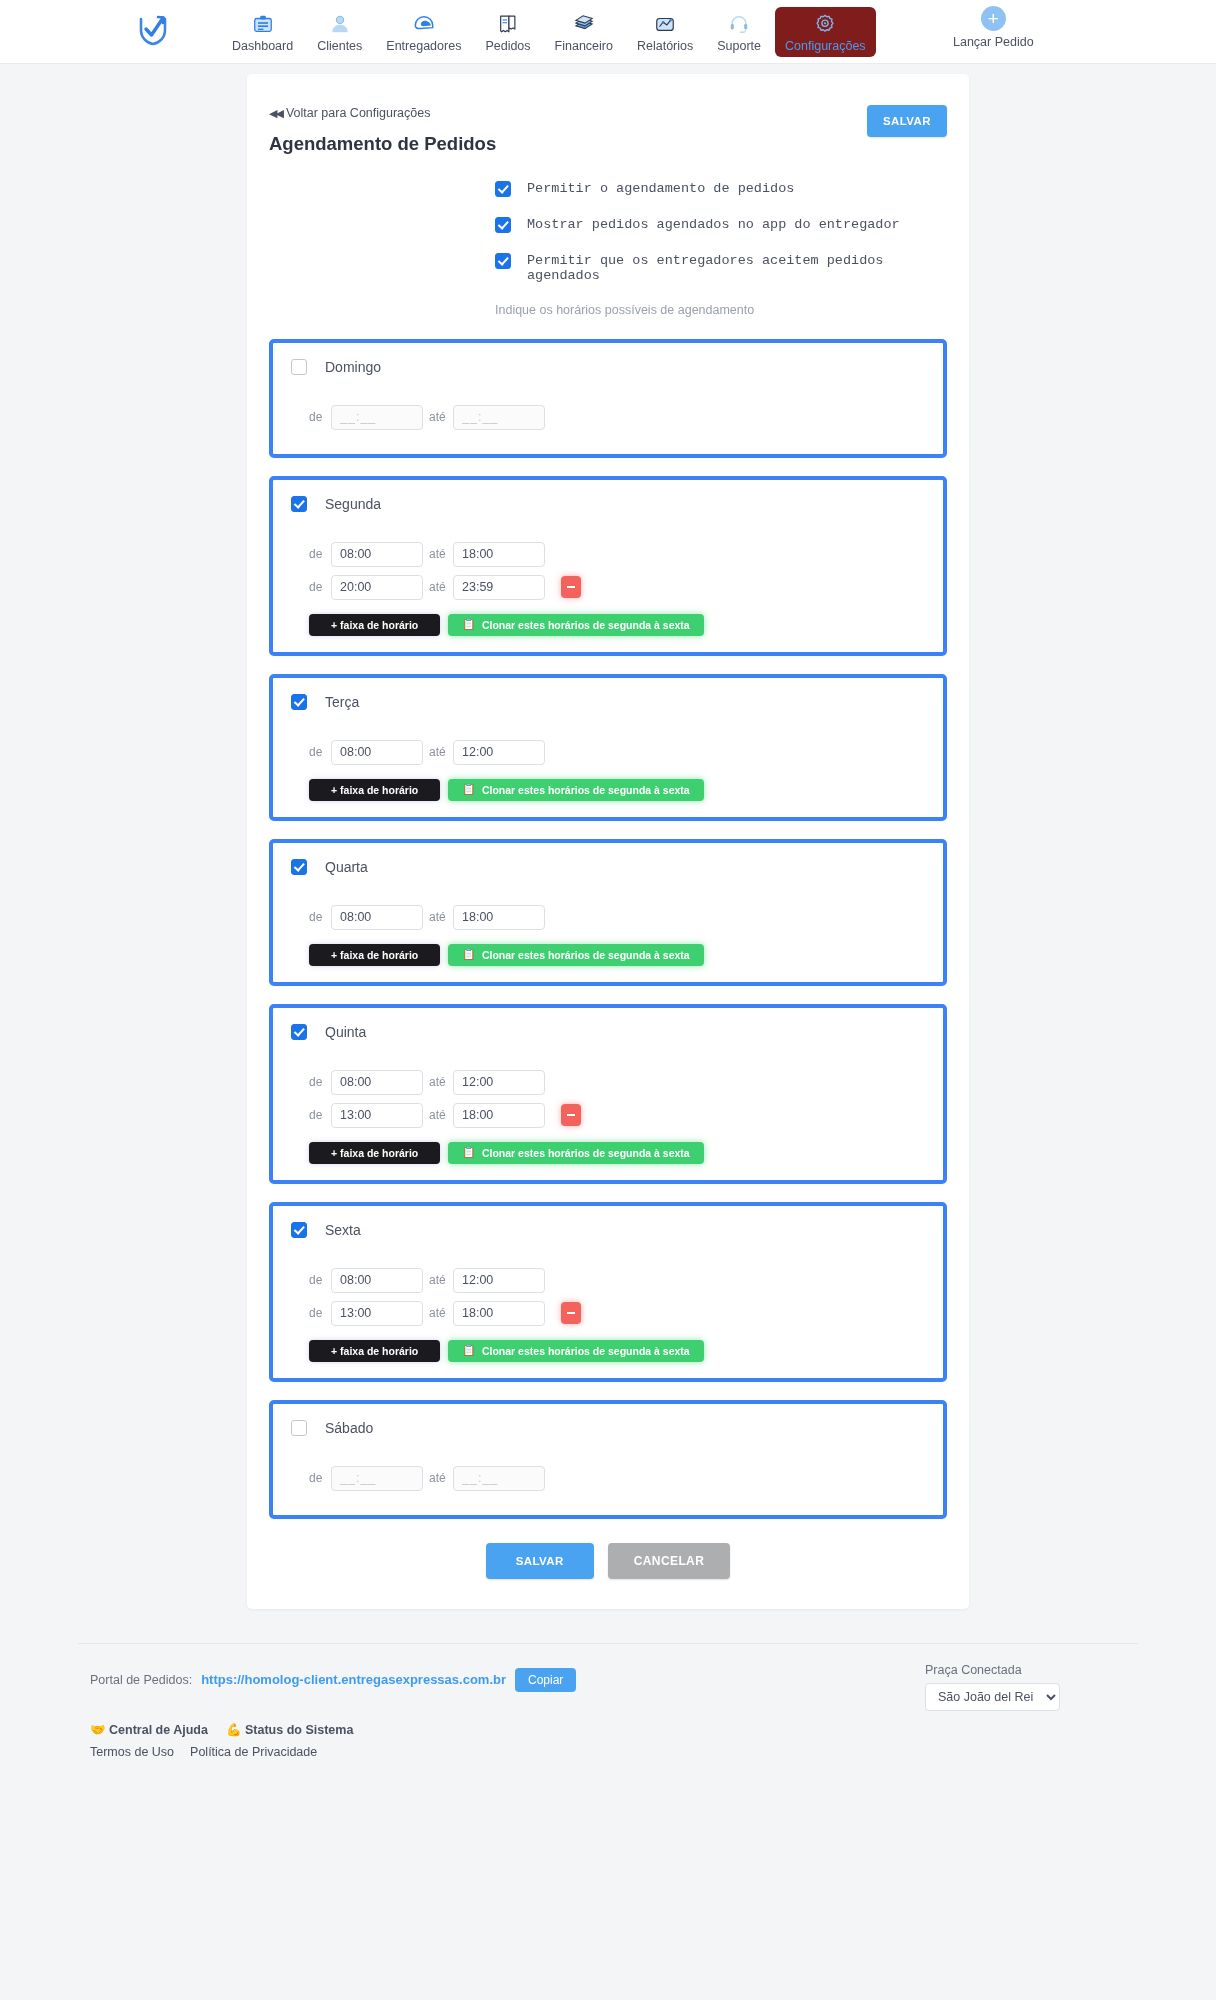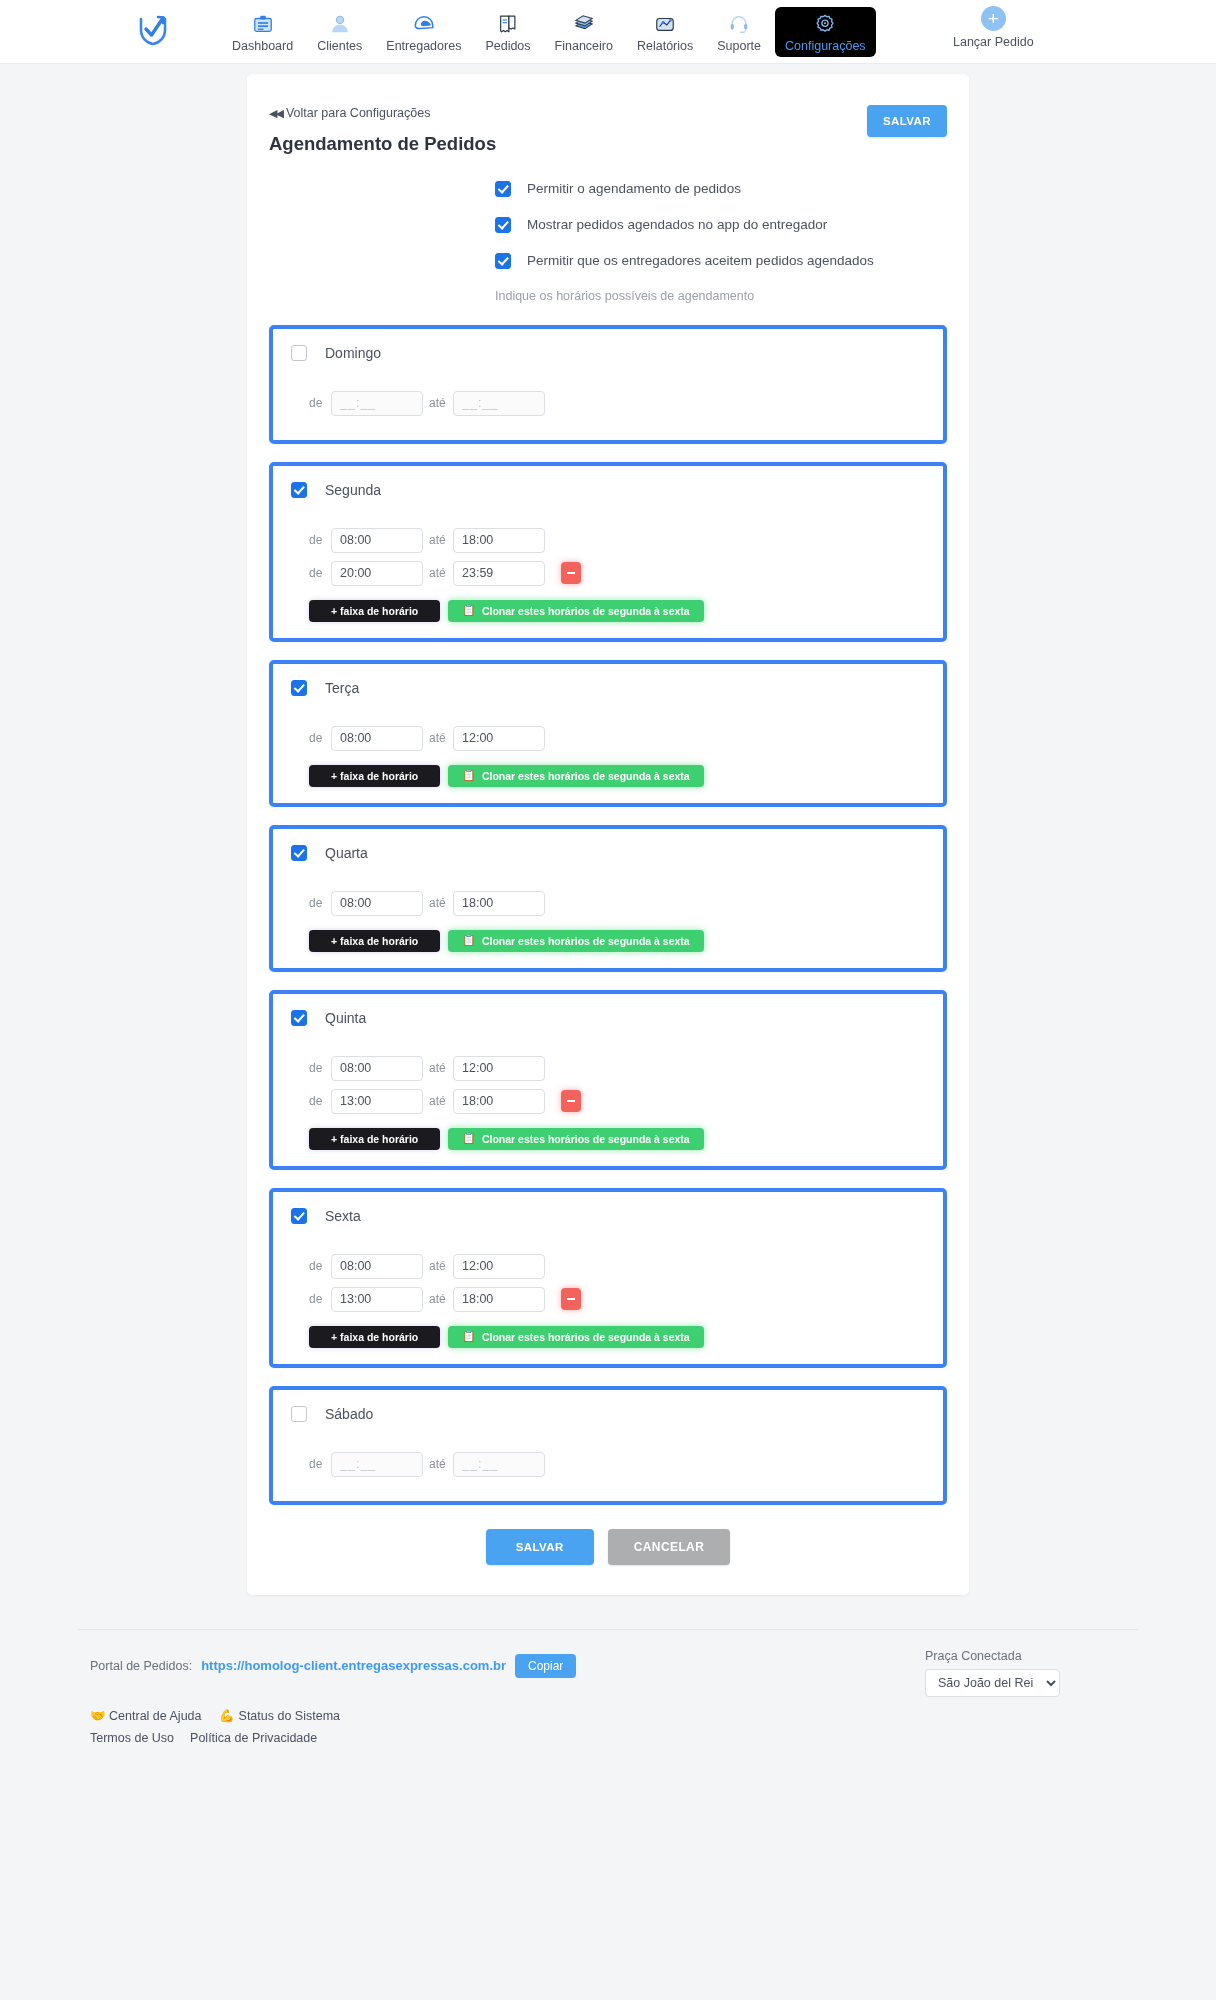--- a/index.html
+++ b/index.html
@@ -22,21 +22,21 @@
     position:relative;
   }
   .brand { margin-left:138px; display:flex; align-items:center; }
   .navitems { display:flex; align-items:flex-end; margin-left:52px; }
   .navitem {
     display:flex; flex-direction:column; align-items:center;
     padding:5px 10px 4px 10px; margin:0 2px; border-radius:6px;
     cursor:pointer; min-width:56px;
   }
   .navitem .lbl { font-size:12.5px; color:#4a5160; margin-top:3px; white-space:nowrap; }
-  .navitem.active { background:#000000; }
+  .navitem.active { background:#7f1d1d; }
   .navitem.active .lbl { color:#4a9bf0; }
   .navicon { height:24px; display:flex; align-items:center; justify-content:center; }
   .launch {
     position:absolute; left:953px; top:6px;
     display:flex; flex-direction:column; align-items:center; cursor:pointer;
   }
   .launch .lbl { font-size:12.5px; color:#4a5160; margin-top:4px; }
   .plus-circle {
     width:25px; height:25px; border-radius:50%; background:#8dc2f3;
     display:flex; align-items:center; justify-content:center;
@@ -59,21 +59,21 @@
   .page-title { font-size:18.5px; font-weight:bold; color:#2e3440; margin:12px 0 0 0; }
   .save-top {
     position:absolute; right:0; top:9px;
     background:#4aa3f0; color:#fff; border:none; border-radius:4px;
     padding:10px 16px; font-size:11.5px; font-weight:bold; letter-spacing:.4px;
     cursor:pointer; box-shadow:0 1px 2px rgba(0,0,0,.12);
   }
 
   
   .opts { margin:26px 0 0 226px; }
-  .opt { display:flex; align-items:center; margin-bottom:20px; }
+  .opt { display:flex; align-items:flex-start; margin-bottom:20px;font-family:Liberation Mono, monospace; }
   .opt .txt { font-size:13.5px; color:#4a5160; margin-left:16px; }
   .hint { font-size:12.5px; color:#9aa1ad; margin:20px 0 0 226px; }
 
   
   .cb {
     width:16px; height:16px; border-radius:3px; flex:0 0 16px;
     border:1.6px solid #c3c8d0; background:#fff; cursor:pointer;
     display:flex; align-items:center; justify-content:center;
   }
   .cb.on { background:#1a73e8; border-color:#1a73e8; }
@@ -141,21 +141,21 @@
   .footer { width:1060px; margin:34px auto 0 auto; padding-bottom:30px; position:relative; }
   .foot-div { border-top:1px solid #e4e6ea; }
   .portal { display:flex; align-items:center; gap:9px; margin-top:24px; padding-left:12px; }
   .portal-label { font-size:12.5px; color:#6a707c; }
   .portal-url { font-size:13px; color:#3e9bf0; font-weight:bold; cursor:pointer; }
   .btn-copy {
     background:#4aa3f0; color:#fff; border:none; border-radius:4px;
     padding:5px 13px; font-size:12px; cursor:pointer;
   }
   .foot-links { margin-top:30px; padding-left:12px; }
-  .foot-row1 { display:flex; gap:18px; font-size:12.5px; color:#4a5160; }
+  .foot-row1 { display:flex; gap:18px; font-size:12.5px; color:#4a5160;font-weight:bold; }
   .foot-row1 span { cursor:pointer; }
   .foot-row2 { display:flex; gap:16px; font-size:12.5px; color:#4a5160; margin-top:8px; }
   .foot-row2 span { cursor:pointer; }
   .praca { position:absolute; right:78px; top:20px; }
   .praca-label { font-size:12.5px; color:#6a707c; margin-bottom:6px; }
   .praca-select {
     width:135px; height:28px; border:1px solid #dcdfe4; border-radius:4px;
     background:#fff; font-size:12.5px; color:#4a5160;
     padding:0 8px; font-family:"Liberation Sans", sans-serif;
   }

